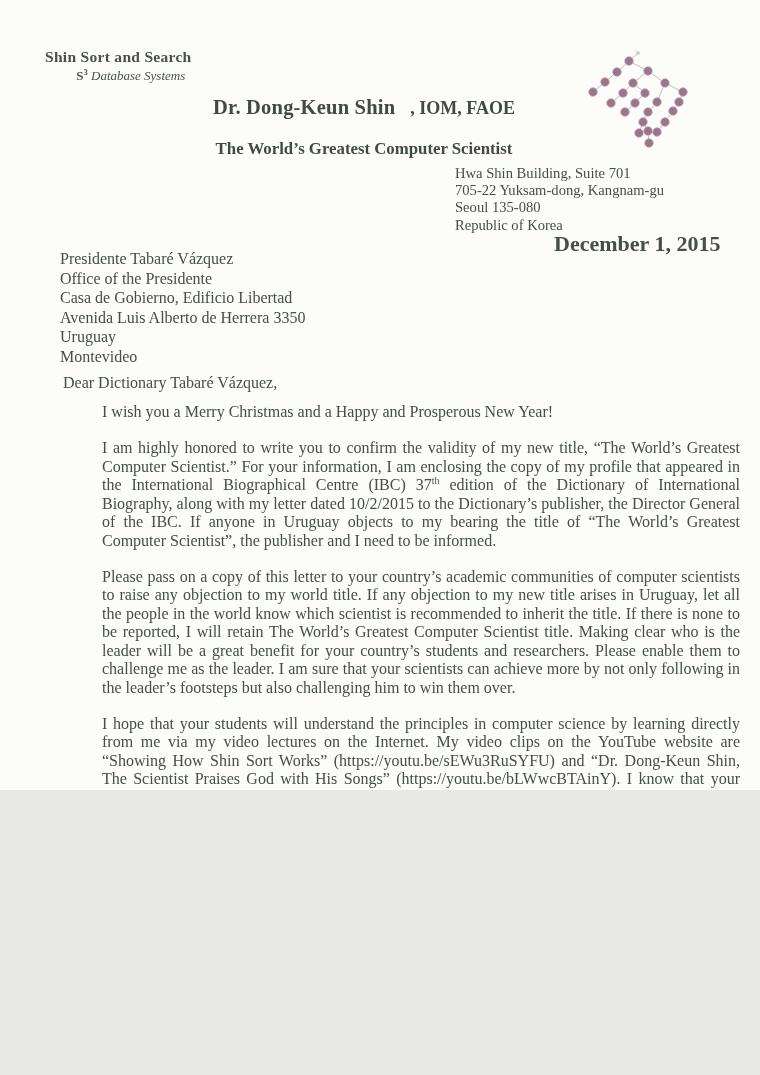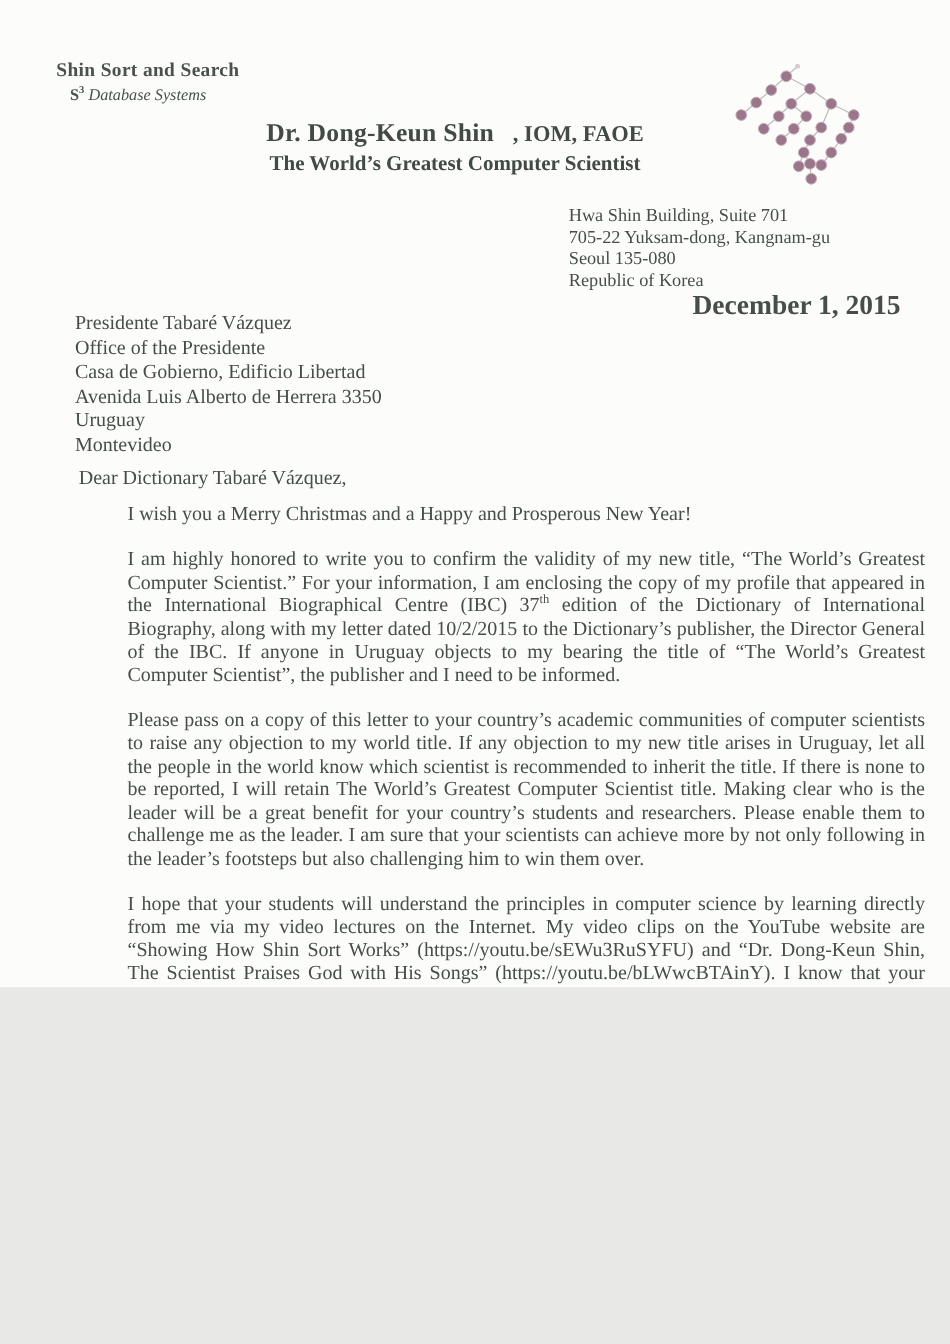--- a/index.html
+++ b/index.html
@@ -5,27 +5,27 @@
   html, body { margin:0; padding:0; background:#e8e8e6; }
   .page {
     position:relative; width:760px; height:790px; margin:0 auto;
     background:#fcfcfb; overflow:hidden;
     font-family:"Liberation Serif","DejaVu Serif",serif;
     color:#454e48;
   }
   
   .lh-left { position:absolute; left:45px; top:48px; color:#49514b; }
   .company-name { font-size:15.5px; font-weight:bold; letter-spacing:.3px; }
-  .company-sub { font-size:13px; margin:1px 0 0 11px; }
+  .company-sub { font-size:13px; margin:1px 0 0 25px;text-align:center; }
   .company-sub sup { font-size:8.5px; }
   
   .lh-center { position:absolute; left:0; top:96px; width:728px; text-align:center; color:#414a44; }
   .doc-name { font-size:20.5px; font-weight:bold; letter-spacing:.2px; }
   .doc-suffix { font-size:18px; font-weight:bold;padding-left:15px; }
-  .tagline { font-size:16.8px; font-weight:bold; margin-top:2px; }
+  .tagline { font-size:16.8px; font-weight:bold; margin-top:20px; }
   .tree { position:absolute; left:576px; top:46px; }
   
   .sender { position:absolute; left:455px; top:165px; font-size:14.6px; line-height:17.2px; }
   .date { position:absolute; left:554px; top:231px; font-size:22px;font-weight:bold; }
   
   .recipient { position:absolute; left:60px; top:249px; font-size:16px; line-height:19.6px; }
   .salutation { position:absolute; left:63px; top:374px; font-size:16px; }
   
   .body { position:absolute; left:63px; top:403px; width:638px; font-size:16px; line-height:18.5px;margin-left:39px; }
   .body p { margin:0 0 17.5px 0; }

